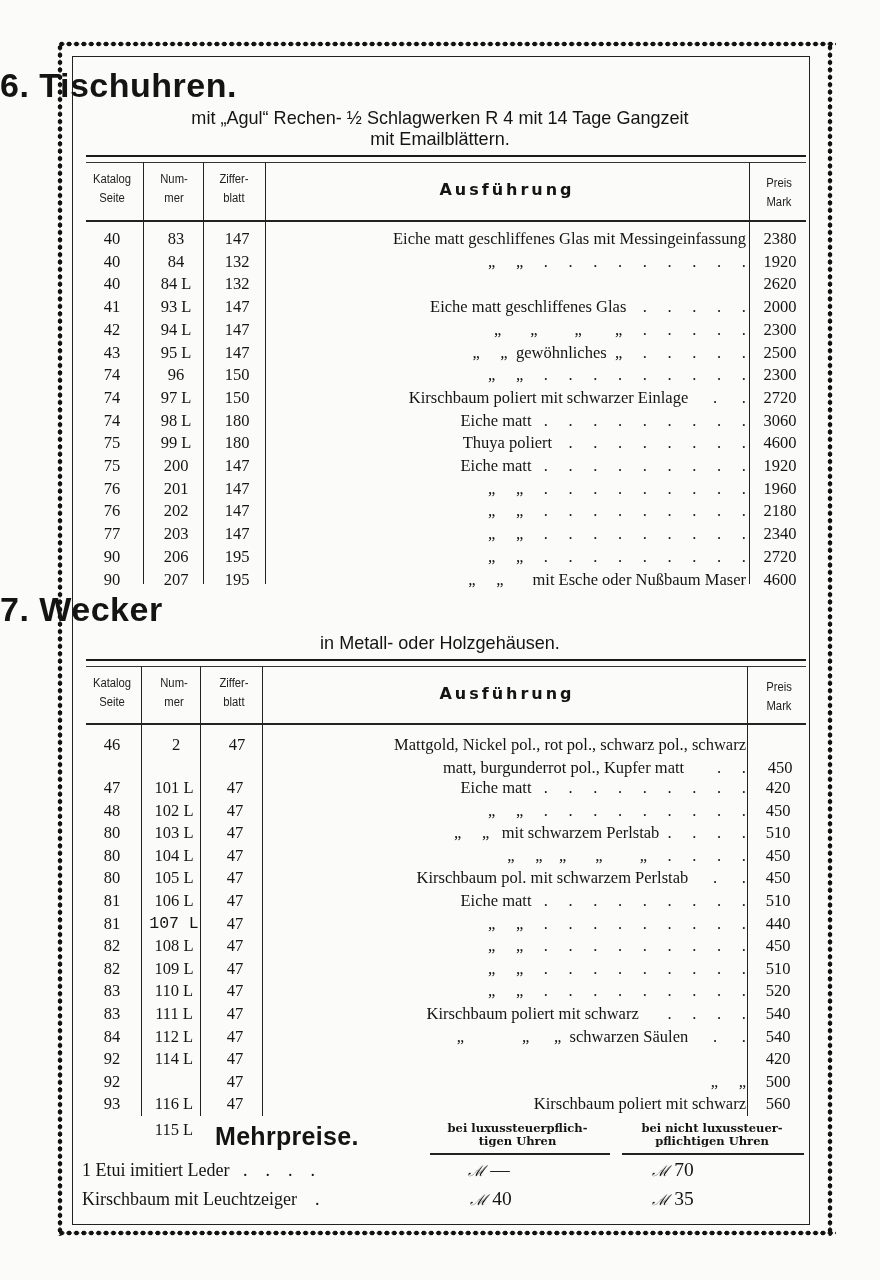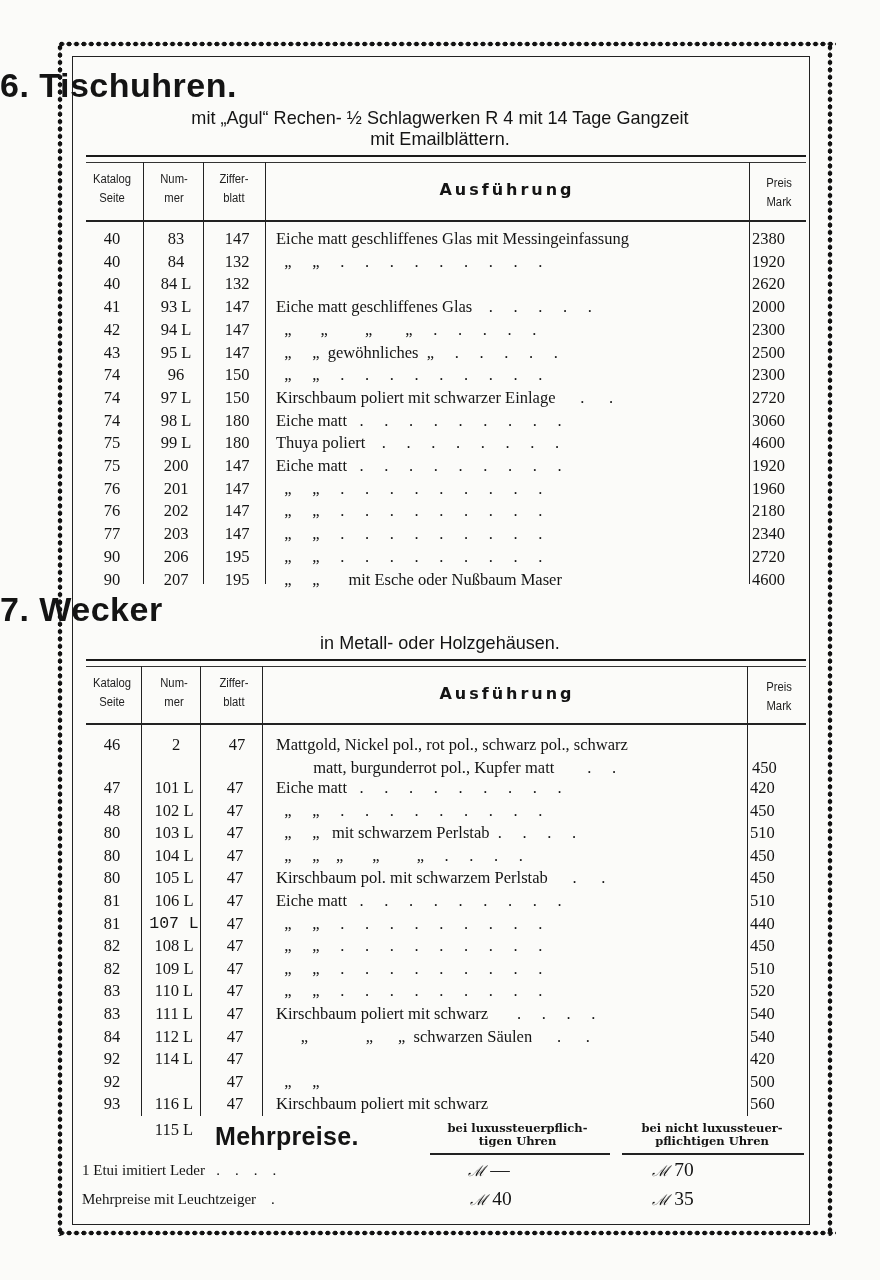--- a/index.html
+++ b/index.html
@@ -40,27 +40,27 @@
   .hdr { position:absolute; text-align:center; font-size:12.5px; line-height:19px; color:#222;
     font-family:"Liberation Sans", sans-serif; transform:scaleX(0.9); }
   .hdr-main { position:absolute; text-align:center; font-weight:bold; font-size:16px; letter-spacing:3px;
     font-family:"DejaVu Sans", sans-serif; }
   .row { position:absolute; left:80px; width:728px; height:23px; font-size:16.5px; line-height:23px;
     font-family:"Liberation Serif", serif; }
   .row span { position:absolute; top:0; white-space:pre; }
   .c1 { left:0; width:64px; text-align:center; }
   .c2 { left:66px; width:60px; text-align:center; }
   .c3 { left:128px; width:58px; text-align:center; }
-  .c4 { left:196px; width:470px; overflow:hidden; }
-  .c5 { left:672px; width:56px; }
+  .c4 { left:196px; width:470px; overflow:hidden;text-align:right; }
+  .c5 { left:672px; width:56px; text-align:center; }
   .mehr-title { position:absolute; left:215px; top:1122px; font-weight:bold; font-size:25px;
     font-family:"Liberation Sans", sans-serif; letter-spacing:0.3px; }
   .mehr-col { position:absolute; font-family:"DejaVu Serif", serif; font-weight:bold; font-size:11.5px;
     line-height:13px; text-align:center; }
-  .mehr-row { position:absolute; left:82px; font-family:"Liberation Serif", serif; font-size:15px; line-height:26px; }
+  .mehr-row { position:absolute; left:82px; font-family:"Liberation Serif", serif; font-size:18px; line-height:26px; }
   .mehr-val { position:absolute; font-family:"Liberation Serif", serif; font-size:19.5px; line-height:26px; }
   .mark { font-style:italic; font-family:"DejaVu Serif", serif; font-size:15px; }
 </style>
 </head>
 <body>
 
 <div class="dots-h" style="top:40px;"></div>
 <div class="dots-h" style="top:1229px;"></div>
 <div class="dots-v" style="left:56px;"></div>
 <div class="dots-v" style="left:826px;"></div>
@@ -364,15 +364,15 @@
 <div class="mehr-col" style="left:618px;top:1122px;width:188px;">
   <div>bei nicht luxussteuer-</div>
     <div>pflichtigen Uhren</div>
 </div>
 <div style="position:absolute;left:622px;top:1153px;width:182px;border-top:2px solid #222;"></div>
 
 <div class="mehr-row" style="top:1157px;white-space:pre;">1 Etui imitiert Leder   .    .    .    .</div>
 <div class="mehr-val" style="left:468px;top:1157px;"><span class="mark">ℳ</span> <span>—</span></div>
 <div class="mehr-val" style="left:652px;top:1157px;"><span class="mark">ℳ</span> <span>70</span></div>
 
-<div class="mehr-row" style="top:1186px;white-space:pre;">Mehrpreise mit Leuchtzeiger    .</div>
+<div class="mehr-row" style="top:1186px;white-space:pre;">Kirschbaum mit Leuchtzeiger    .</div>
 <div class="mehr-val" style="left:470px;top:1186px;"><span class="mark">ℳ</span> <span>40</span></div>
 <div class="mehr-val" style="left:652px;top:1186px;"><span class="mark">ℳ</span> <span>35</span></div>
 
 </body></html>

